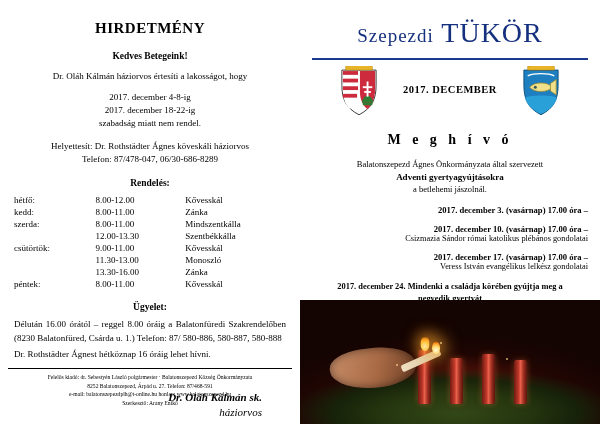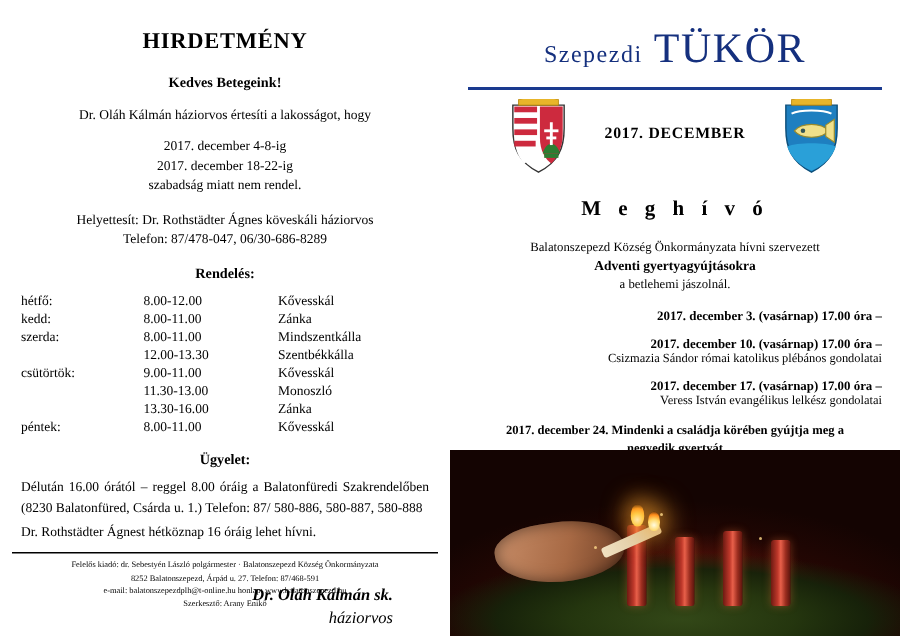--- a/index.html
+++ b/index.html
@@ -44,21 +44,21 @@
   
   .masthead{
     position:relative;margin:6px 0 0 0;height:46px;
     border-bottom:2px solid #1a3a8f;
   }
   .masthead .title{
     font-family:"Liberation Serif", serif;
     color:#15307e;font-size:26px;letter-spacing:1px;
     text-align:center;line-height:42px;white-space:nowrap;
   }
-  .masthead .title .small{font-size:16px;text-align:right;}
+  .masthead .title .small{font-size:19px;text-align:right;}
   .masthead .title .big{font-size:28px;}
 
   .crestrow{position:relative;height:60px;margin-top:6px;}
   .crest{position:absolute;top:0;width:38px;height:50px;}
   .crest.left{left:28px;}
   .crest.right{right:28px;}
   .issue{
     position:absolute;left:0;right:0;top:18px;text-align:center;
     font-size:10.5px;font-weight:bold;letter-spacing:.5px;
   }
@@ -261,21 +261,21 @@
         <path d="M8 22 C13 16 27 16 32 22 C27 28 13 28 8 22 Z" fill="#f0e08a" stroke="#9a8a2a" stroke-width=".8"></path>
         <circle cx="14" cy="22" r="1.6" fill="#355"></circle>
         <path d="M30 18 L36 14 L36 30 L30 26 Z" fill="#f0e08a" stroke="#9a8a2a" stroke-width=".8"></path>
         <path d="M6 10 C12 7 28 7 34 10" stroke="#ffffff" stroke-width="1.4" fill="none"></path>
         <path d="M6 0 C14 -2 26 -2 34 0 L34 4 L6 4 Z" fill="#e8b52a" stroke="#b8860b" stroke-width=".6"></path>
       </svg>
     </div>
 
     <div class="meghivo">M e g h í v ó</div>
 
-    <div class="inv-line">Balatonszepezd Község Önkormányzata hívni szervezett</div>
+    <div class="inv-line">Balatonszepezd Ágnes Önkormányzata által szervezett</div>
     <div class="inv-strong">Adventi gyertyagyújtásokra</div>
     <div class="inv-line">a betlehemi jászolnál.</div>
 
     <div class="ev">
       <div class="hd">2017. december 3. (vasárnap) 17.00 óra –</div>
     </div>
     <div class="ev">
       <div class="hd">2017. december 10. (vasárnap) 17.00 óra –</div>
       <div class="bd">Csizmazia Sándor római katolikus plébános gondolatai</div>
     </div>

